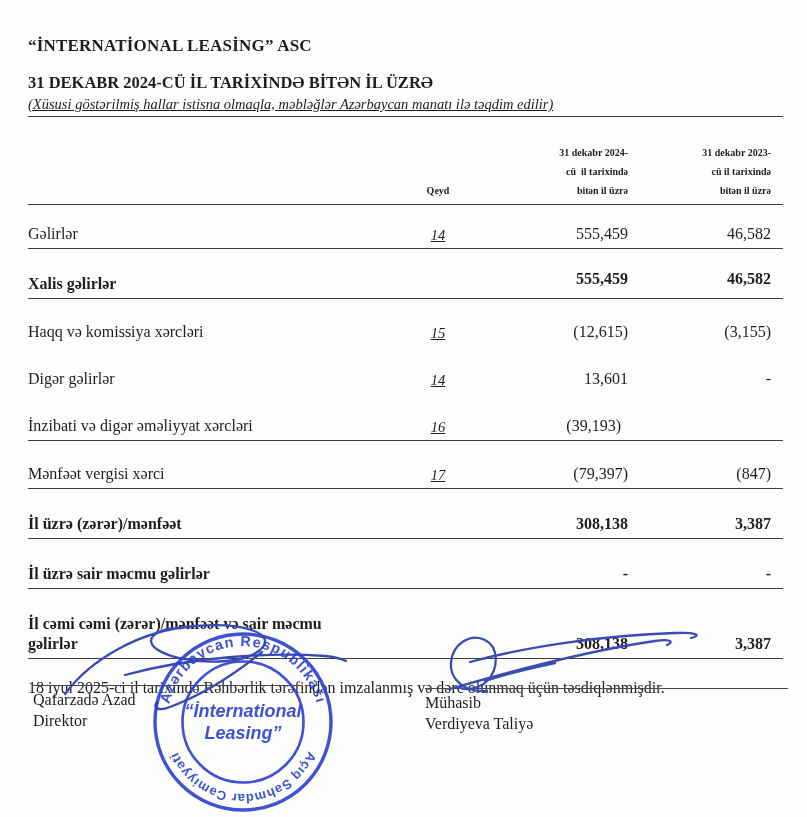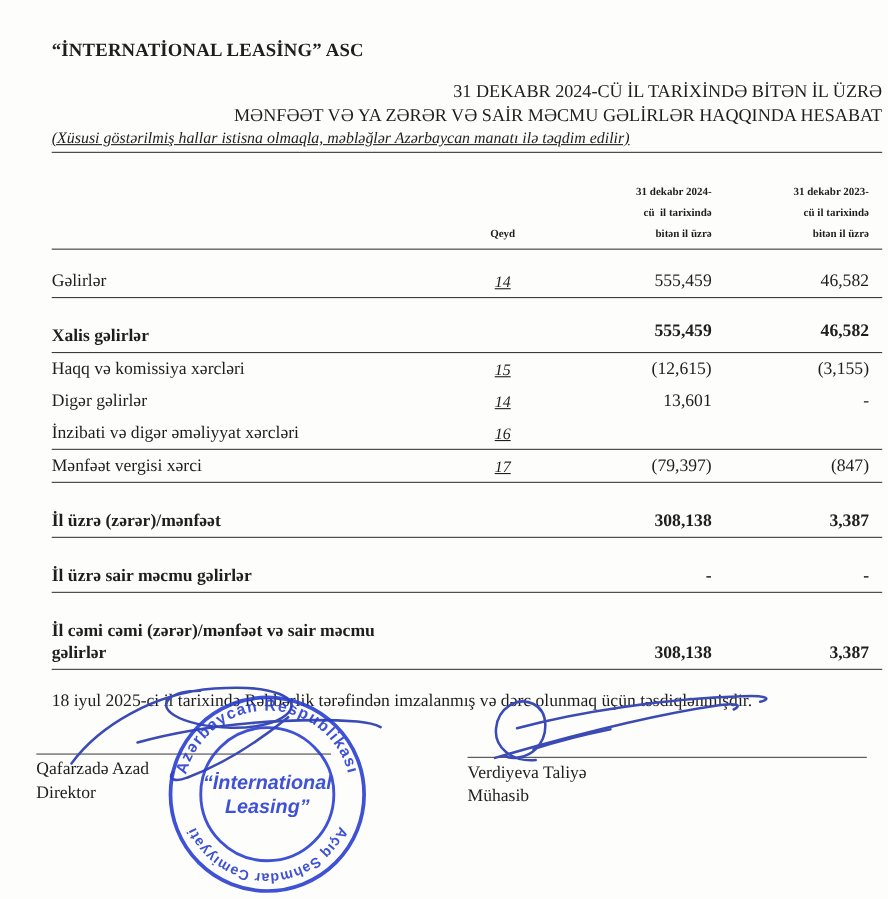--- a/index.html
+++ b/index.html
@@ -4,23 +4,23 @@
 <style>
   html,body{margin:0;padding:0;}
   body{
     width:807px;height:817px;
     background:#fdfdfc;
     font-family:"Liberation Serif", serif;
     color:#1e1e1e;
     position:relative;
     overflow:hidden;
   }
-  .sheet{position:absolute;left:47px;top:36px;width:755px;}
+  .sheet{position:absolute;left:28px;top:36px;width:755px;}
   .company{font-size:17px;font-weight:bold;letter-spacing:.2px;margin:0 0 16px 0;}
-  .title{font-size:16.5px;font-weight:normal;margin:0;line-height:22px;text-align:right;}
+  .title{font-size:16.5px;font-weight:bold;margin:0;line-height:22px;}
   .note{font-size:14.5px;font-style:italic;margin:2px 0 0 0;line-height:17px;text-decoration:underline;}
   .toprule{border:none;border-top:1.8px solid #3a3a3a;margin:3px 0 0 0;}
 
   
   .tbl{margin-top:26px;}
   .thead{
     display:grid;grid-template-columns:1fr 70px 160px 150px;
     align-items:end;
     border-bottom:1.6px solid #3a3a3a;
     padding-bottom:4px;
@@ -28,21 +28,21 @@
   .thead .h{font-weight:bold;font-size:10px;line-height:19px;white-space:pre-wrap;}
   .h-note{text-align:center;}
   .h-col{text-align:right;}
   .h-col.v1{padding-right:5px;}
   .h-col.v2{padding-right:12px;}
 
   .row{
     display:grid;grid-template-columns:1fr 70px 160px 150px;
     align-items:end;
     padding:2px 0 4px 0;
-    margin-top:3px;
+    margin-top:21px;
     font-size:16px;line-height:20px;
   }
   .row.rule{border-bottom:1.6px solid #3c3c3c;}
   .row.gap{margin-top:23px;}
   .row.first{margin-top:17px;}
   .row.bold{font-weight:bold;}
   .cell{white-space:pre-wrap;}
   .cell.note{text-align:center;}
   .cell.v1{text-align:right;padding-right:5px;}
   .cell.v2{text-align:right;padding-right:12px;}
@@ -59,21 +59,20 @@
   .svg-abs{position:absolute;z-index:3;}
   .stamp{position:absolute;left:149px;top:628px;z-index:4;opacity:.9;}
   .sigink{fill:none;stroke:#3a4bb5;stroke-width:2.3;stroke-linecap:round;stroke-linejoin:round;}
 </style>
 </head>
 <body>
 
 <div class="sheet">
   <p class="company">“İNTERNATİONAL LEASİNG” ASC</p>
   <p class="title">31 DEKABR 2024-CÜ İL TARİXİNDƏ BİTƏN İL ÜZRƏ</p>
-  <p class="title">MƏNFƏƏT VƏ YA ZƏRƏR VƏ SAİR MƏCMU GƏLİRLƏR HAQQINDA HESABAT</p>
   <p class="note">(Xüsusi göstərilmiş hallar istisna olmaqla, məbləğlər Azərbaycan manatı ilə təqdim edilir)</p>
   <hr class="toprule">
 
   <div class="tbl">
     <div class="thead">
       <span class="h"></span>
       <span class="h h-note">Qeyd</span>
       <span class="h h-col v1">31 dekabr 2024-
 cü  il tarixində
 bitən il üzrə</span>
@@ -106,20 +105,21 @@
   <div class="row">
     <span class="cell label">Digər gəlirlər</span>
     <span class="cell note">14</span>
     <span class="cell v1">13,601</span>
     <span class="cell v2">-</span>
   </div>
 
   <div class="row rule">
     <span class="cell label">İnzibati və digər əməliyyat xərcləri</span>
     <span class="cell note">16</span>
+    <span class="cell v2">(39,193)</span>
   </div>
 
 
   <div class="row rule">
     <span class="cell label">Mənfəət vergisi xərci</span>
     <span class="cell note">17</span>
     <span class="cell v1">(79,397)</span>
     <span class="cell v2">(847)</span>
   </div>
 
@@ -150,22 +150,22 @@
   <p class="approval">18 iyul 2025-ci il tarixində Rəhbərlik tərəfindən imzalanmış və dərc olunmaq üçün təsdiqlənmişdir.</p>
 </div>
 
 <div class="sigblock sig-left">
   <div class="sigline"></div>
   <div>Qafarzadə Azad</div>
   <div>Direktor</div>
 </div>
 <div class="sigblock sig-right">
   <div class="sigline"></div>
+  <div>Mühasib</div>
   <div>Verdiyeva Taliyə</div>
-  <div>Mühasib</div>
 </div>
 
 <svg class="stamp" width="188" height="188" viewBox="0 0 188 188">
   <defs>
     <path id="arcTop" d="M 22.1 118.7 A 76 76 0 1 1 165.9 118.7"></path>
     <path id="arcBottom" d="M 160.3 122.1 A 72 72 0 0 1 27.7 122.1"></path>
   </defs>
   <circle cx="94" cy="94" r="88" fill="none" stroke="#2b3fd0" stroke-width="3.4"></circle>
   <circle cx="94" cy="94" r="60.5" fill="none" stroke="#2b3fd0" stroke-width="2.6"></circle>
   <text font-family="Liberation Sans, sans-serif" font-weight="bold" font-size="14.5" letter-spacing="1.2" fill="#2b3fd0">

